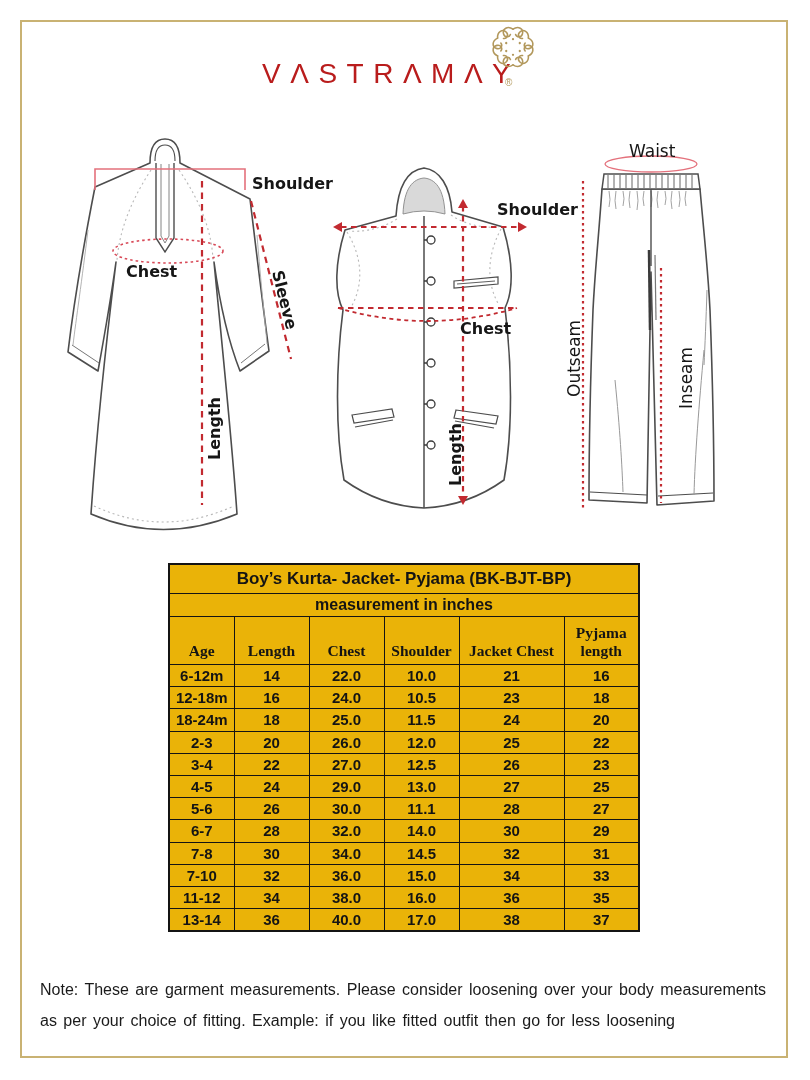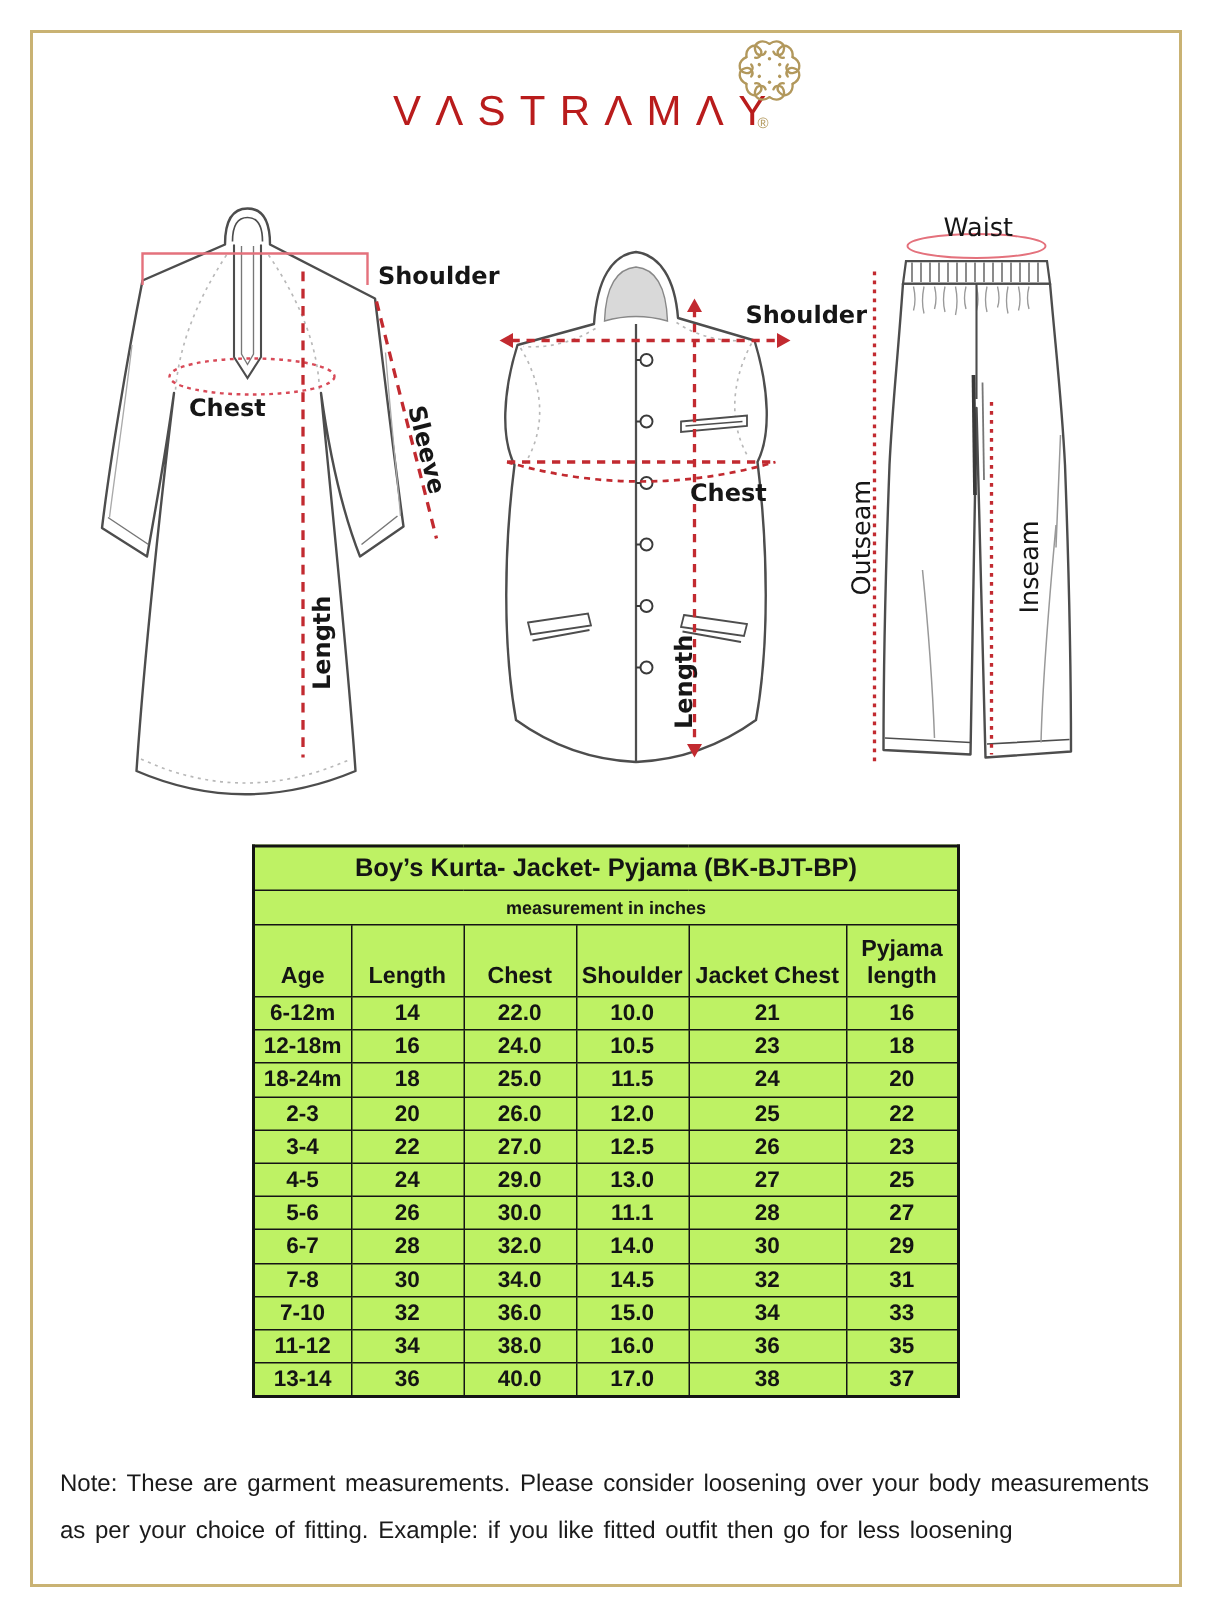--- a/index.html
+++ b/index.html
@@ -22,31 +22,31 @@
   }
   .brand-ornament{position:absolute;left:489px;top:24px;}
   
   .figures-svg{position:absolute;left:0;top:0;}
   .figures-svg text{font-family:"DejaVu Sans",sans-serif;fill:#161616;}
   .lbl-b{font-weight:bold;font-size:16px;}
   .lbl-r{font-weight:normal;font-size:17px;}
   
   .size-table{
     position:absolute;left:168px;top:563px;width:470px;
-    border-collapse:collapse;table-layout:fixed;background:#bef264;
+    border-collapse:collapse;table-layout:fixed;background:#eab308;
     font-family:"Liberation Sans",sans-serif;
   }
   .size-table td{
     border:1.5px solid #141414;text-align:center;font-weight:bold;
     padding:0;color:#141414;
   }
   .size-table{border:2px solid #141414;}
   .row-title td{height:28px;font-size:17px;}
-  .row-subtitle td{height:22px;font-size:12px;}
-  .row-head td{height:44px;font-size:15.5px;vertical-align:bottom;padding-bottom:3px;line-height:1.2;}
+  .row-subtitle td{height:22px;font-size:16px;}
+  .row-head td{height:44px;font-size:15.5px;vertical-align:bottom;padding-bottom:3px;line-height:1.2;font-family:Liberation Serif, serif;}
   .row-data td{height:21.2px;font-size:15px;}
   
   .note{
     position:absolute;left:40px;top:974px;width:730px;
     font-family:"Liberation Sans",sans-serif;
     font-size:16px;line-height:31px;color:#1a1a1a;word-spacing:2px;
   }
 </style>
 </head>
 <body>

